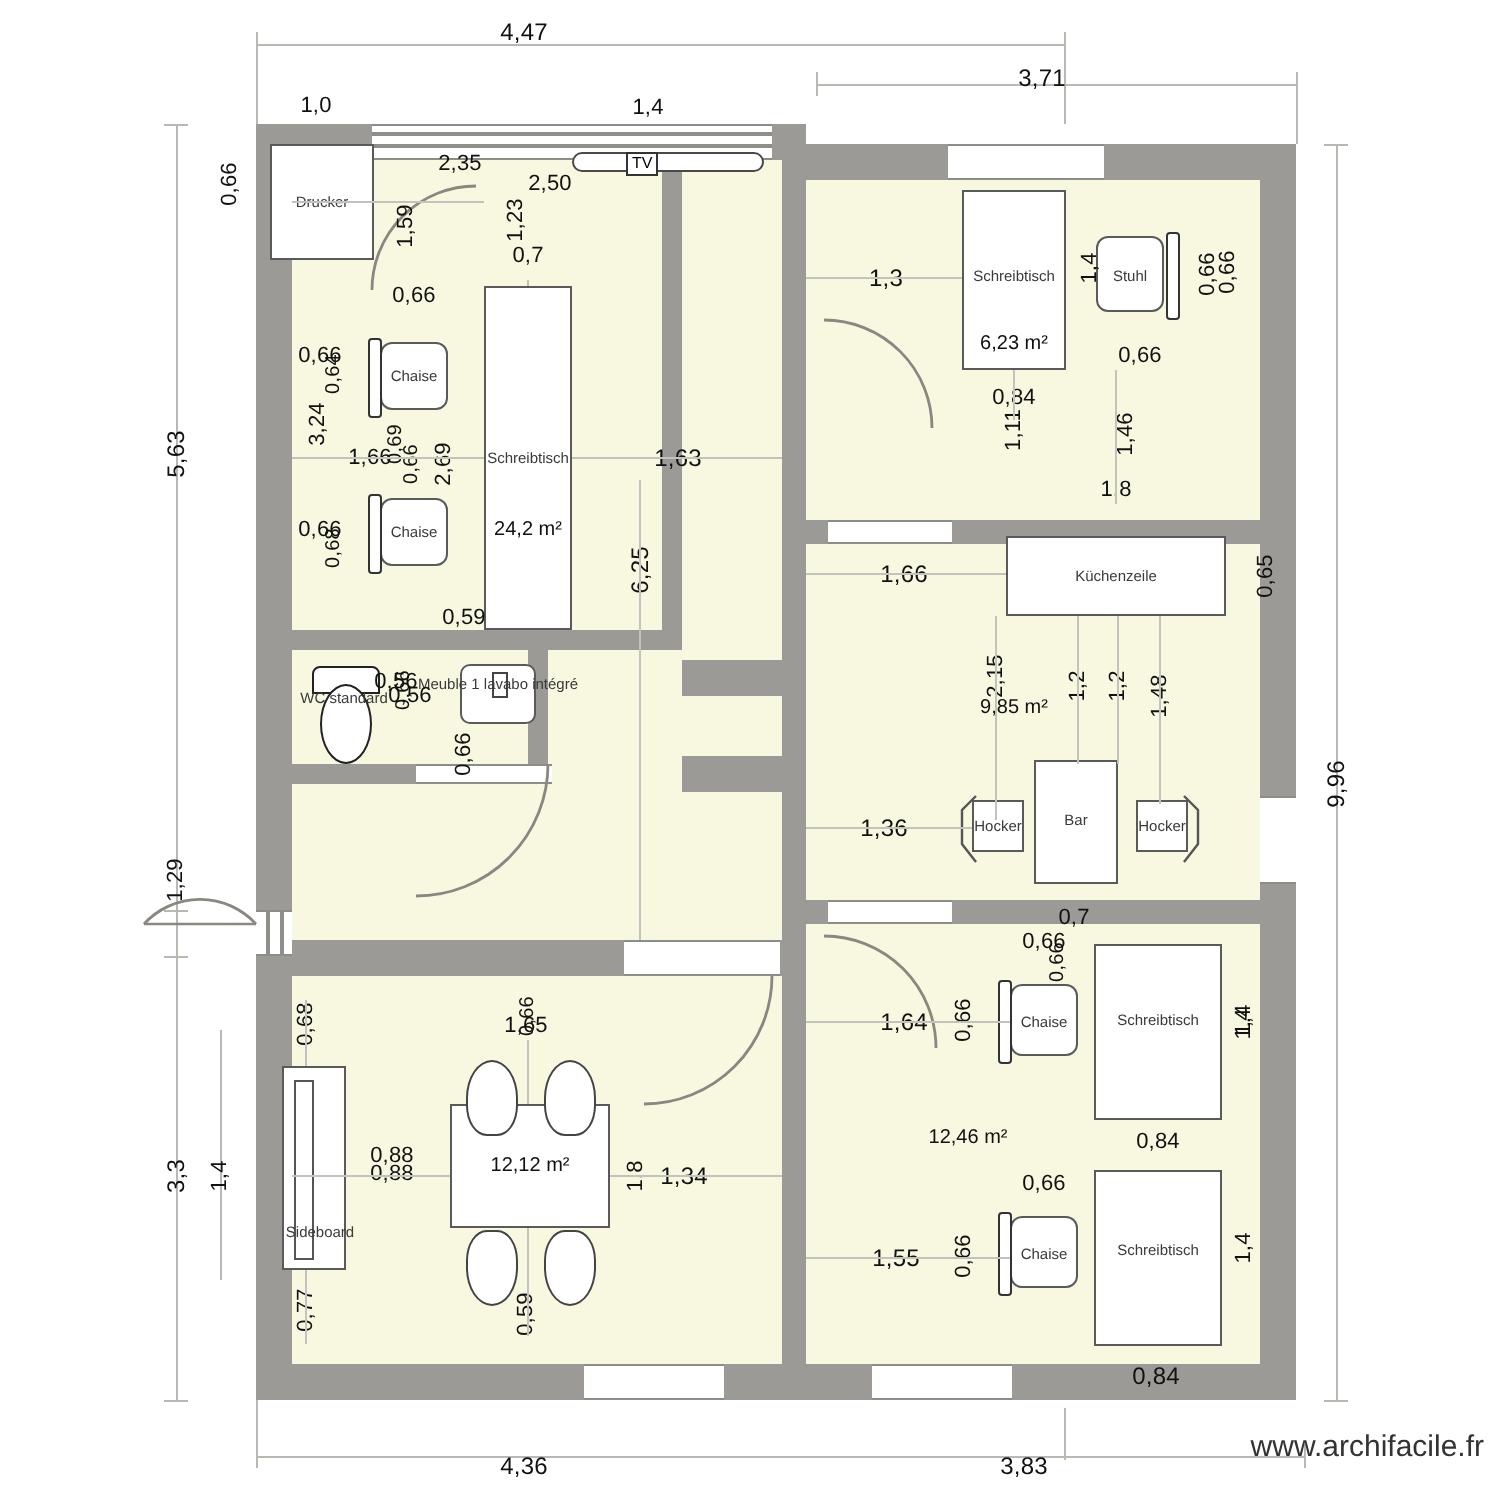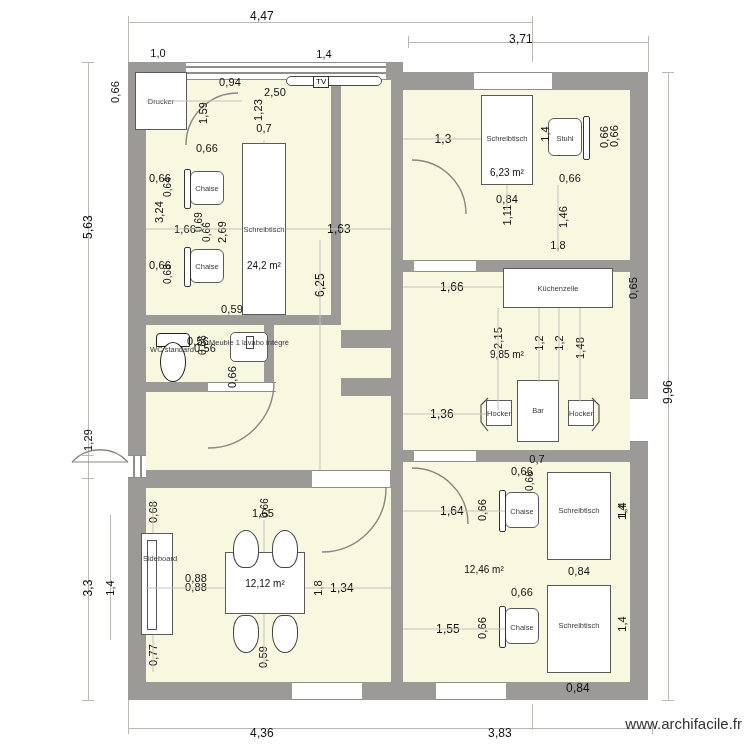--- a/index.html
+++ b/index.html
@@ -210,21 +210,21 @@
   <div class="chairback" style="left:499px;top:490px;width:5px;height:40px;border-radius:2px;"></div>
 
   <div class="furn" style="left:505px;top:608px;width:34px;height:36px;border-radius:6px;"></div>
   <div class="furn-lbl" style="left:522px;top:627px;">Chaise</div>
   <div class="chairback" style="left:499px;top:606px;width:5px;height:40px;border-radius:2px;"></div>
 
   <div class="area-lbl" style="left:484px;top:569px;">12,46 m²</div>
 
   <div class="furn" style="left:141px;top:533px;width:32px;height:102px;"></div>
   <div class="abs" style="left:147px;top:540px;width:8px;height:88px;background:#fff;border:1px solid #555;"></div>
-  <div class="furn-lbl" style="left:160px;top:558px;">Sideboard</div>
+  <div class="furn-lbl" style="left:160px;top:616px;">Sideboard</div>
 
   <div class="furn" style="left:225px;top:552px;width:80px;height:62px;"></div>
   <div class="area-lbl" style="left:265px;top:583px;">12,12 m²</div>
 
   <div class="ellipse" style="left:233px;top:530px;width:24px;height:36px;border-radius:50% 50% 40% 40%;"></div>
   <div class="ellipse" style="left:272px;top:530px;width:24px;height:36px;border-radius:50% 50% 40% 40%;"></div>
   <div class="ellipse" style="left:233px;top:615px;width:24px;height:36px;border-radius:40% 40% 50% 50%;"></div>
   <div class="ellipse" style="left:272px;top:615px;width:24px;height:36px;border-radius:40% 40% 50% 50%;"></div>
 
   <div class="dim" style="left:262px;top:16px;">4,47</div>
@@ -233,26 +233,26 @@
   <div class="dim v sm" style="left:115px;top:92px;">0,66</div>
   <div class="dim v sm" style="left:88px;top:440px;">1,29</div>
   <div class="dim v" style="left:88px;top:588px;">3,3</div>
   <div class="dim v sm" style="left:110px;top:588px;">1,4</div>
   <div class="dim v" style="left:668px;top:392px;">9,96</div>
   <div class="dim v sm" style="left:614px;top:136px;">0,66</div>
   <div class="dim v sm" style="left:633px;top:288px;">0,65</div>
   <div class="dim v sm" style="left:622px;top:512px;">1,4</div>
   <div class="dim v sm" style="left:622px;top:624px;">1,4</div>
   <div class="dim" style="left:262px;top:733px;">4,36</div>
-  <div class="dim" style="left:500px;top:733px;">3,83</div>
+  <div class="dim" style="left:512px;top:733px;">3,83</div>
   <div class="dim" style="left:578px;top:688px;">0,84</div>
 
   <div class="dim sm" style="left:158px;top:53px;">1,0</div>
   <div class="dim sm" style="left:324px;top:54px;">1,4</div>
-  <div class="dim sm" style="left:230px;top:82px;">0,94</div>
+  <div class="dim sm" style="left:230px;top:82px;">2,35</div>
   <div class="dim sm" style="left:275px;top:92px;">2,50</div>
   <div class="dim v sm" style="left:203px;top:113px;">1,59</div>
   <div class="dim v sm" style="left:258px;top:110px;">1,23</div>
   <div class="dim sm" style="left:264px;top:128px;">0,7</div>
   <div class="dim sm" style="left:207px;top:148px;">0,66</div>
   <div class="dim sm" style="left:160px;top:178px;">0,66</div>
   <div class="dim v xs" style="left:167px;top:187px;">0,64</div>
   <div class="dim v sm" style="left:159px;top:212px;">3,24</div>
   <div class="dim sm" style="left:185px;top:229px;">1,66</div>
   <div class="dim v xs" style="left:206px;top:232px;">0,66</div>

